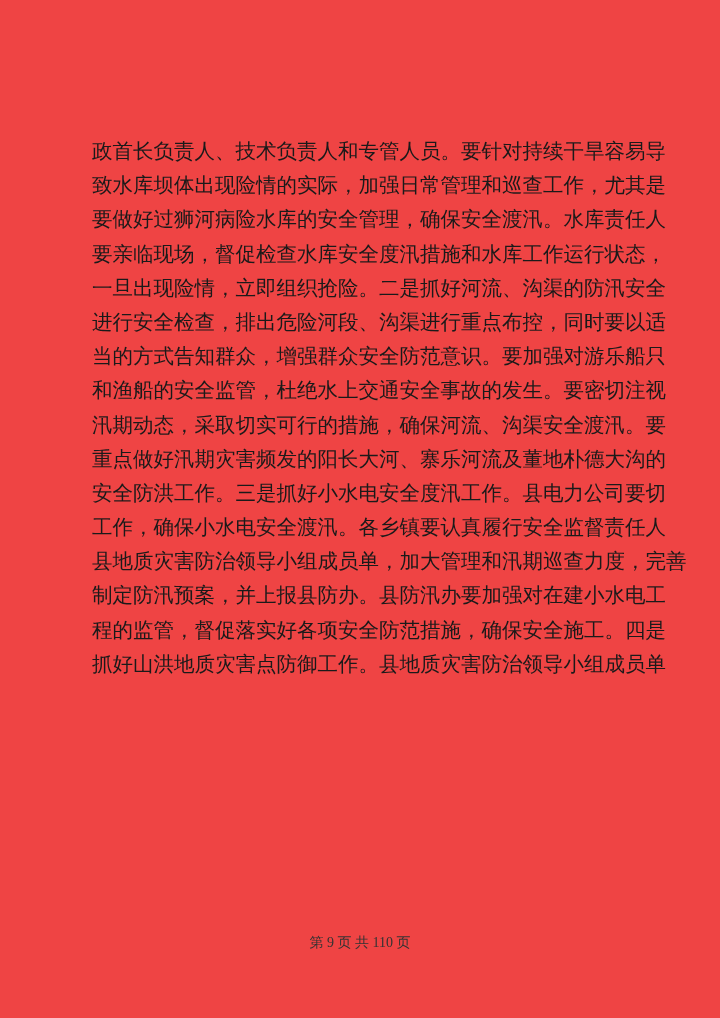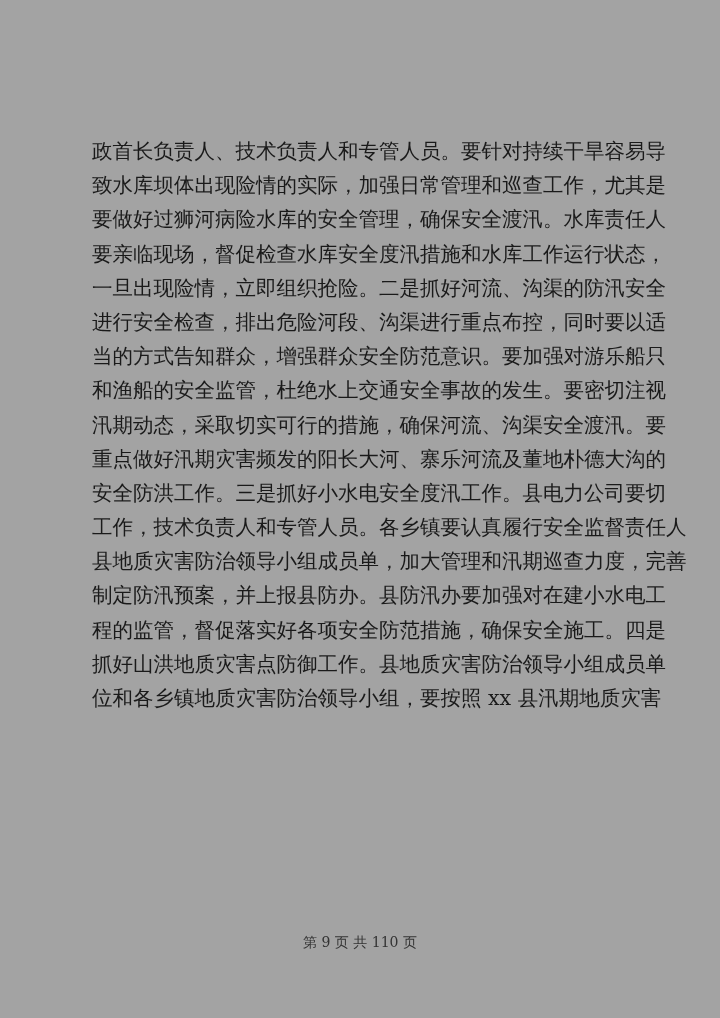--- a/index.html
+++ b/index.html
@@ -14,21 +14,21 @@
       overflow: hidden;
       font-family: "DejaVu Serif", "Liberation Serif", serif;
       color: #1a1a1a;
     }
     .page {
       position: absolute;
       left: 0;
       top: 0;
       width: 720px;
       height: 1018px;
-      background: #a3a3a3;
+      background: #ef4444;
     }
     .body-text {
       position: absolute;
       left: 92px;
       top: 134px;
       width: 545px;
     }
     .line {
       display: block;
       height: 34.2px;
@@ -40,40 +40,40 @@
       letter-spacing: 0;
     }
     .footer {
       position: absolute;
       left: 0;
       top: 934px;
       width: 720px;
       text-align: center;
       font-size: 14px;
       color: #333333;
+      font-family: Liberation Serif, serif;
     }
   </style>
 </head>
 <body>
 
 <div class="page">
   <div class="body-text">
     <span class="line">政首长负责人、技术负责人和专管人员。要针对持续干旱容易导</span>
     <span class="line">致水库坝体出现险情的实际，加强日常管理和巡查工作，尤其是</span>
     <span class="line">要做好过狮河病险水库的安全管理，确保安全渡汛。水库责任人</span>
     <span class="line">要亲临现场，督促检查水库安全度汛措施和水库工作运行状态，</span>
     <span class="line">一旦出现险情，立即组织抢险。二是抓好河流、沟渠的防汛安全</span>
     <span class="line">进行安全检查，排出危险河段、沟渠进行重点布控，同时要以适</span>
     <span class="line">当的方式告知群众，增强群众安全防范意识。要加强对游乐船只</span>
     <span class="line">和渔船的安全监管，杜绝水上交通安全事故的发生。要密切注视</span>
     <span class="line">汛期动态，采取切实可行的措施，确保河流、沟渠安全渡汛。要</span>
     <span class="line">重点做好汛期灾害频发的阳长大河、寨乐河流及董地朴德大沟的</span>
     <span class="line">安全防洪工作。三是抓好小水电安全度汛工作。县电力公司要切</span>
-    <span class="line">工作，技术负责人和专管人员。各乡镇要认真履行安全监督责任人</span>
+    <span class="line">工作，确保小水电安全渡汛。各乡镇要认真履行安全监督责任人</span>
     <span class="line">县地质灾害防治领导小组成员单，加大管理和汛期巡查力度，完善</span>
     <span class="line">制定防汛预案，并上报县防办。县防汛办要加强对在建小水电工</span>
     <span class="line">程的监管，督促落实好各项安全防范措施，确保安全施工。四是</span>
     <span class="line">抓好山洪地质灾害点防御工作。县地质灾害防治领导小组成员单</span>
-    <span class="line">位和各乡镇地质灾害防治领导小组，要按照 xx 县汛期地质灾害</span>
   </div>
 
   <div class="footer">第 9 页  共 110 页</div>
 </div>
 
 </body></html>

